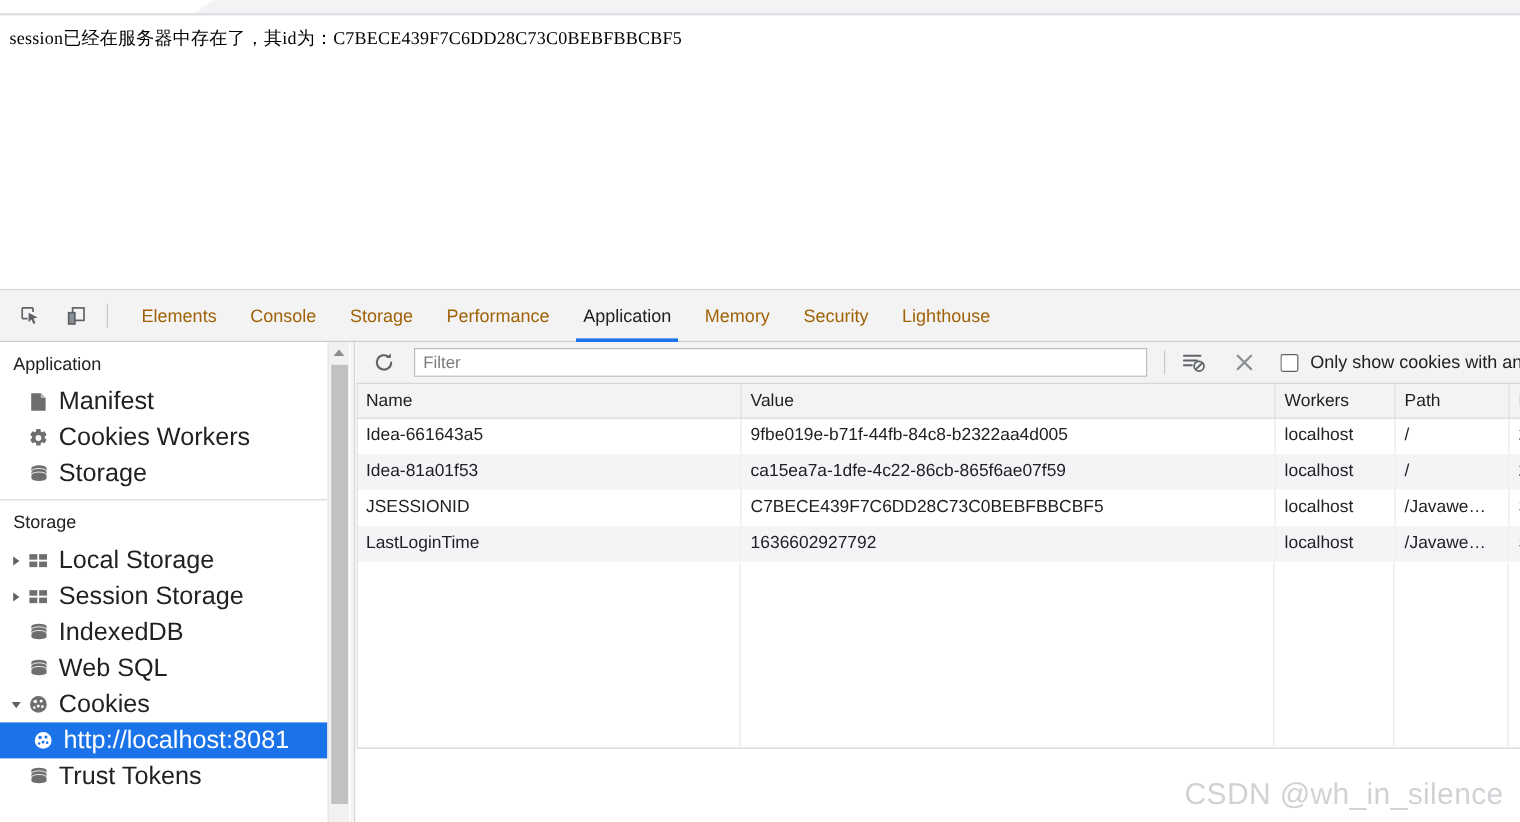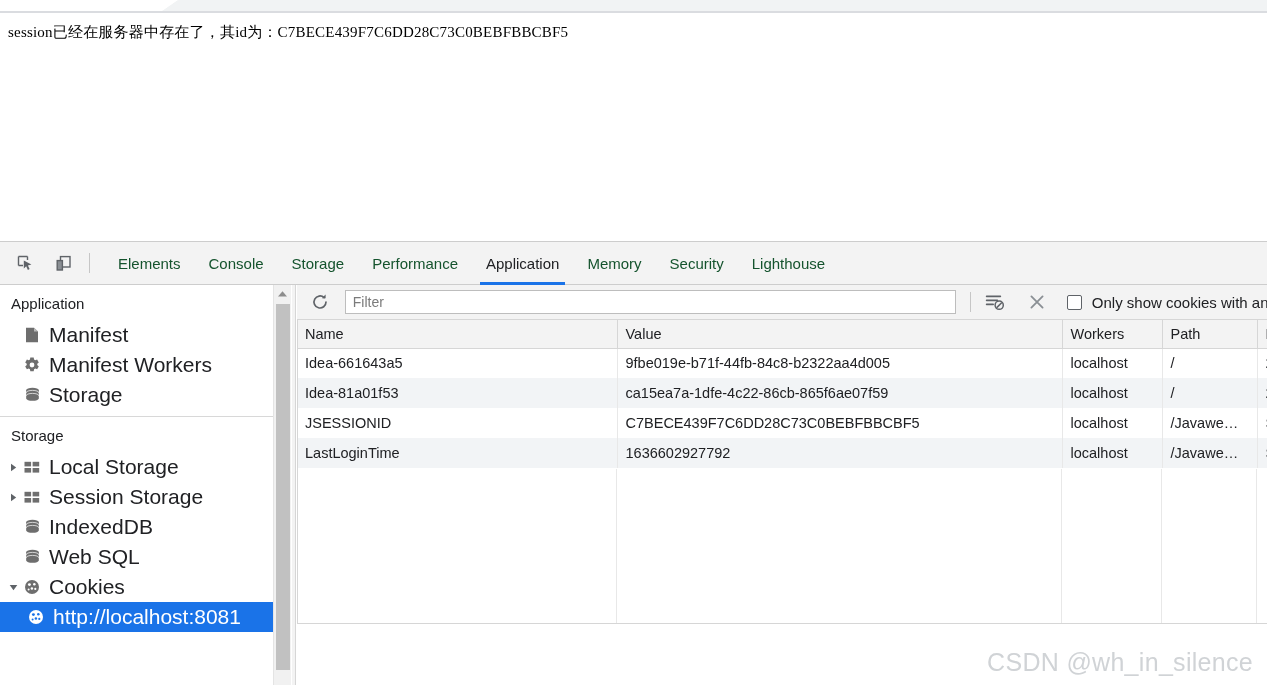--- a/index.html
+++ b/index.html
@@ -62,21 +62,21 @@
     display: flex; align-items: center; justify-content: center;
     cursor: pointer;
   }
   .tb-icon-btn:first-child { margin-left: 11px; }
   .tb-sep {
     width: 1px; height: 20px; background: #c6c6c6; margin: 0 14px 0 12px;
   }
   .tab-item {
     height: 43px; padding: 0 14px;
     display: flex; align-items: center;
-    font-size: 15px; color: #14532d;
+    font-size: 15px; color: #a16207;
     cursor: pointer; white-space: nowrap;
     position: relative;
   }
   .tab-item.active { color: #202124; }
   .tab-item.active::after {
     content: ""; position: absolute; left: 8px; right: 8px; bottom: 0;
     height: 3px; background: #1a73e8;
   }
 
   
@@ -300,21 +300,21 @@
       </div>
 
       <div class="side-row">
         <span class="side-arrow spacer"></span>
         <span class="side-ico">
           <svg width="16" height="16" viewBox="0 0 16 16">
             <path d="M6.3 0.6h3.4l.35 2.0 1.2.7 1.85-.85 1.7 2.95-1.55 1.3v1.4l1.55 1.3-1.7 2.95-1.85-.85-1.2.7-.35 2.0H6.3l-.35-2.0-1.2-.7-1.85.85-1.7-2.95 1.55-1.3v-1.4L1.2 5.4l1.7-2.95 1.85.85 1.2-.7z" fill="#6e6e6e"></path>
             <circle cx="8" cy="8" r="2.4" fill="#ffffff"></circle>
           </svg>
         </span>
-        <span>Manifest Workers</span>
+        <span>Cookies Workers</span>
       </div>
 
       <div class="side-row">
         <span class="side-arrow spacer"></span>
         <span class="side-ico">
           <svg width="15" height="16" viewBox="0 0 15 16">
             <ellipse cx="7.5" cy="3" rx="6.3" ry="2.2" fill="#6e6e6e"></ellipse>
             <rect x="1.2" y="3" width="12.6" height="2.4" fill="#6e6e6e"></rect>
             <ellipse cx="7.5" cy="5.6" rx="6.3" ry="2.2" fill="#6e6e6e"></ellipse>
             <ellipse cx="7.5" cy="5.6" rx="6.3" ry="2.2" fill="none" stroke="#ffffff" stroke-width="0.7"></ellipse>
@@ -428,20 +428,37 @@
             <circle cx="5.4" cy="5.6" r="1.45" fill="#1a73e8"></circle>
             <circle cx="10.3" cy="5.2" r="1.25" fill="#1a73e8"></circle>
             <circle cx="7.9" cy="9.4" r="1.25" fill="#1a73e8"></circle>
             <circle cx="11.3" cy="9.9" r="1.1" fill="#1a73e8"></circle>
             <circle cx="4.6" cy="10.6" r="1.0" fill="#1a73e8"></circle>
           </svg>
         </span>
         <span>http://localhost:8081</span>
       </div>
 
+      <div class="side-row">
+        <span class="side-arrow spacer"></span>
+        <span class="side-ico">
+          <svg width="15" height="16" viewBox="0 0 15 16">
+            <ellipse cx="7.5" cy="3" rx="6.3" ry="2.2" fill="#6e6e6e"></ellipse>
+            <rect x="1.2" y="3" width="12.6" height="2.4" fill="#6e6e6e"></rect>
+            <ellipse cx="7.5" cy="5.6" rx="6.3" ry="2.2" fill="#6e6e6e"></ellipse>
+            <ellipse cx="7.5" cy="5.6" rx="6.3" ry="2.2" fill="none" stroke="#ffffff" stroke-width="0.7"></ellipse>
+            <rect x="1.2" y="6" width="12.6" height="2.4" fill="#6e6e6e"></rect>
+            <ellipse cx="7.5" cy="8.6" rx="6.3" ry="2.2" fill="#6e6e6e"></ellipse>
+            <ellipse cx="7.5" cy="8.6" rx="6.3" ry="2.2" fill="none" stroke="#ffffff" stroke-width="0.7"></ellipse>
+            <rect x="1.2" y="9" width="12.6" height="2.4" fill="#6e6e6e"></rect>
+            <ellipse cx="7.5" cy="11.6" rx="6.3" ry="2.2" fill="#6e6e6e"></ellipse>
+          </svg>
+        </span>
+        <span>Trust Tokens</span>
+      </div>
     </div>
 
     <div id="sidebar-scrollbar">
       <div id="sb-up">
         <svg width="11" height="8" viewBox="0 0 11 8">
             <path d="M5.5 1.2 L10 6.6 L1 6.6 Z" fill="#8d8d8d"></path>
           </svg>
       </div>
       <div id="sb-thumb"></div>
     </div>

